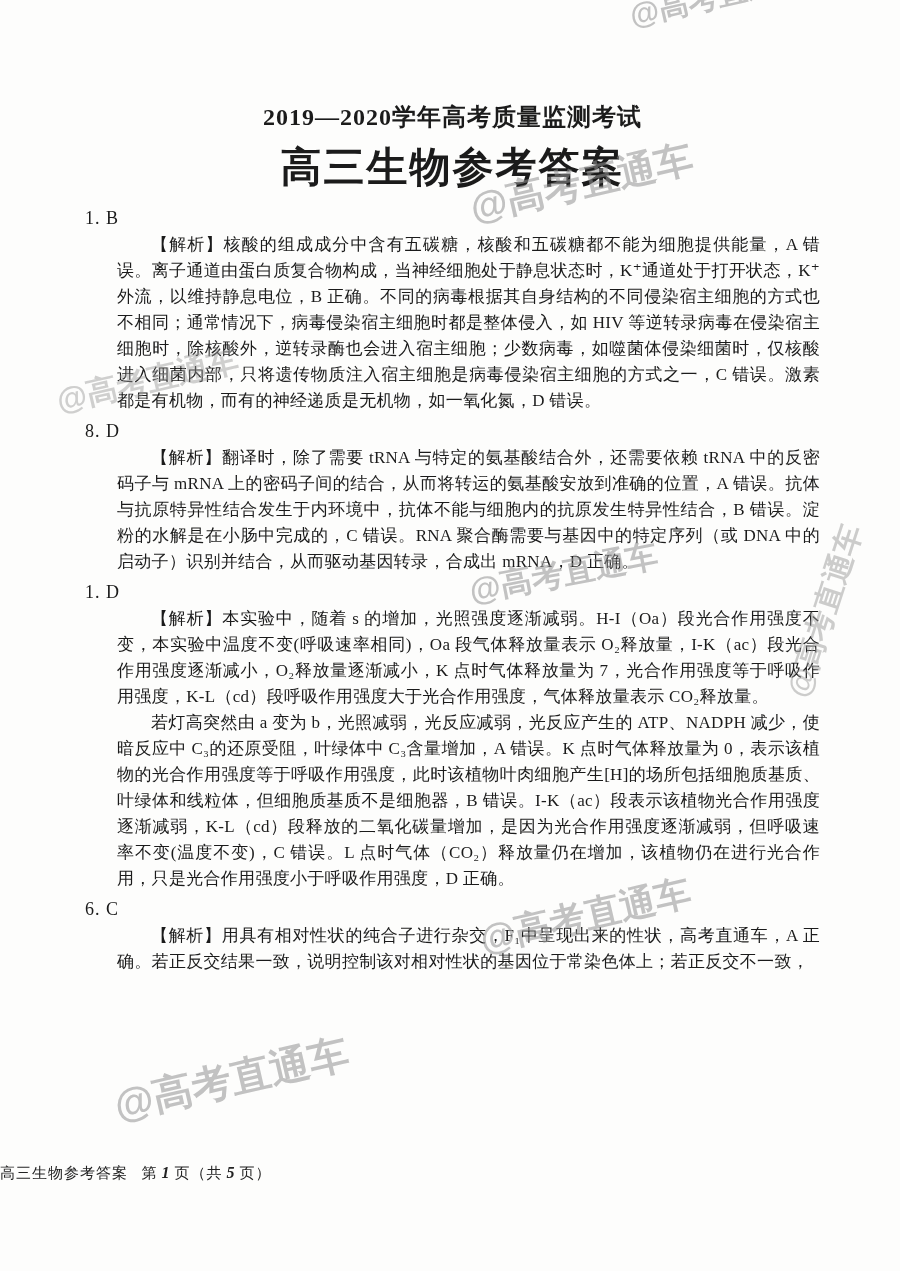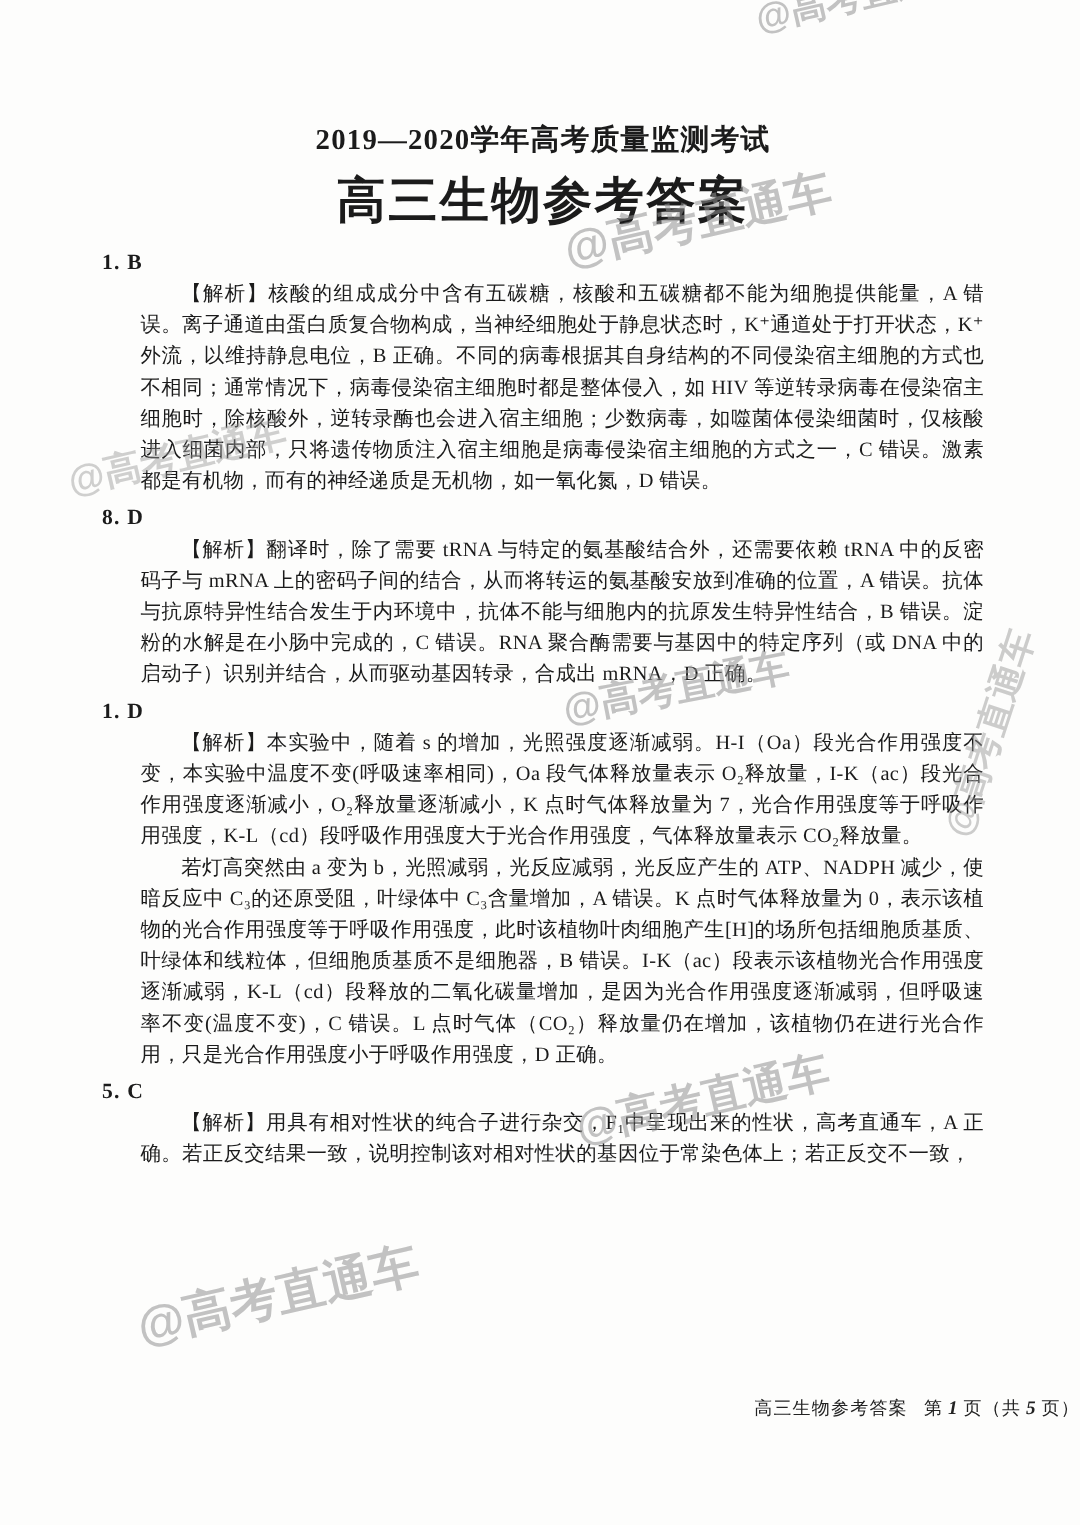--- a/index.html
+++ b/index.html
@@ -27,37 +27,37 @@
     font-size: 41px;
     font-weight: bold;
     letter-spacing: 2px;
     line-height: 54px;
     margin-top: 6px;
     margin-bottom: 10px;
   }
   .answer { margin-bottom: 3px; }
   .answer-number {
     font-size: 18px;
-    font-weight: 700;
+    font-weight: 400;
     line-height: 28px;
     letter-spacing: 1px;
   }
   .answer p {
     font-size: 17px;
     line-height: 26px;
     text-align: justify;
     text-indent: 2em;
     letter-spacing: 0.3px;
     margin-left: 32px;
   }
   .footer {
     position: absolute;
     left: 0; right: 0;
     bottom: 88px;
-    text-align: right;
+    text-align: left;
     font-size: 15px;
     letter-spacing: 1px;
     color: #222;
   }
   .footer .pgnum { font-weight: bold; font-style: italic; padding: 0 4px; font-size: 16px; }
   .footer .sep { padding: 0 2px; }
   .watermark {
     position: absolute;
     white-space: nowrap;
     font-weight: bold;
@@ -103,21 +103,21 @@
     </section>
 
     <section class="answer">
       <div class="answer-number">1. D</div>
       <p>【解析】本实验中，随着 s 的增加，光照强度逐渐减弱。H-I（Oa）段光合作用强度不变，本实验中温度不变(呼吸速率相同)，Oa 段气体释放量表示 O₂释放量，I-K（ac）段光合作用强度逐渐减小，O₂释放量逐渐减小，K 点时气体释放量为 7，光合作用强度等于呼吸作用强度，K-L（cd）段呼吸作用强度大于光合作用强度，气体释放量表示 CO₂释放量。</p>
       <p>若灯高突然由 a 变为 b，光照减弱，光反应减弱，光反应产生的 ATP、NADPH 减少，使暗反应中 C₃的还原受阻，叶绿体中 C₃含量增加，A 错误。K 点时气体释放量为 0，表示该植物的光合作用强度等于呼吸作用强度，此时该植物叶肉细胞产生[H]的场所包括细胞质基质、叶绿体和线粒体，但细胞质基质不是细胞器，B 错误。I-K（ac）段表示该植物光合作用强度逐渐减弱，K-L（cd）段释放的二氧化碳量增加，是因为光合作用强度逐渐减弱，但呼吸速率不变(温度不变)，C 错误。L 点时气体（CO₂）释放量仍在增加，该植物仍在进行光合作用，只是光合作用强度小于呼吸作用强度，D 正确。</p>
     </section>
 
 
     <section class="answer">
-      <div class="answer-number">5. C</div>
+      <div class="answer-number">6. C</div>
       <p>【解析】用具有相对性状的纯合子进行杂交，F₁中呈现出来的性状，高考直通车，A 正确。若正反交结果一致，说明控制该对相对性状的基因位于常染色体上；若正反交不一致，</p>
     </section>
 
   </div>
 
   <div class="footer">
     <span>高三生物参考答案</span><span class="sep">&nbsp;&nbsp;</span><span>第</span><span class="pgnum">1</span><span>页（共</span><span class="pgnum">5</span><span>页）</span>
   </div>
 
 </div>

